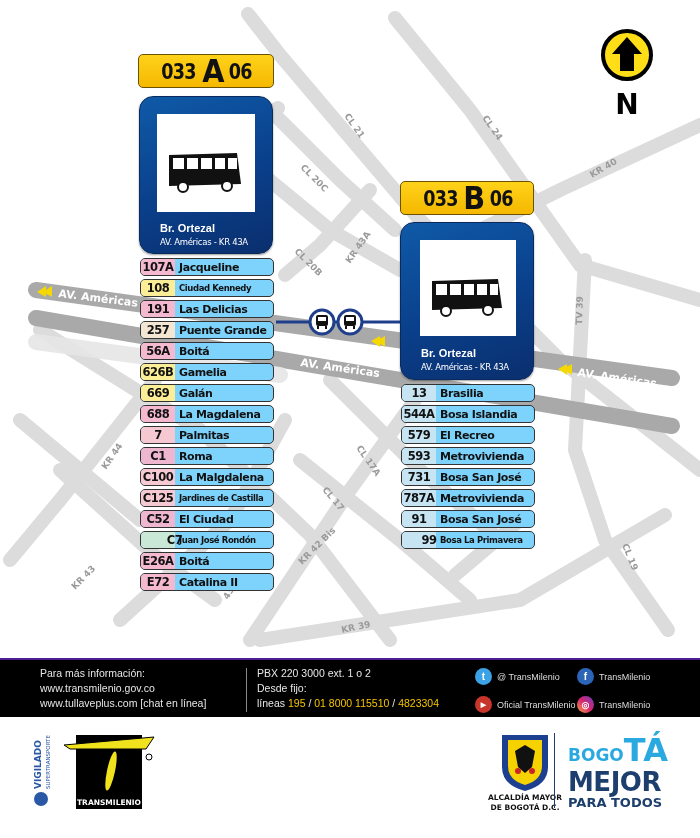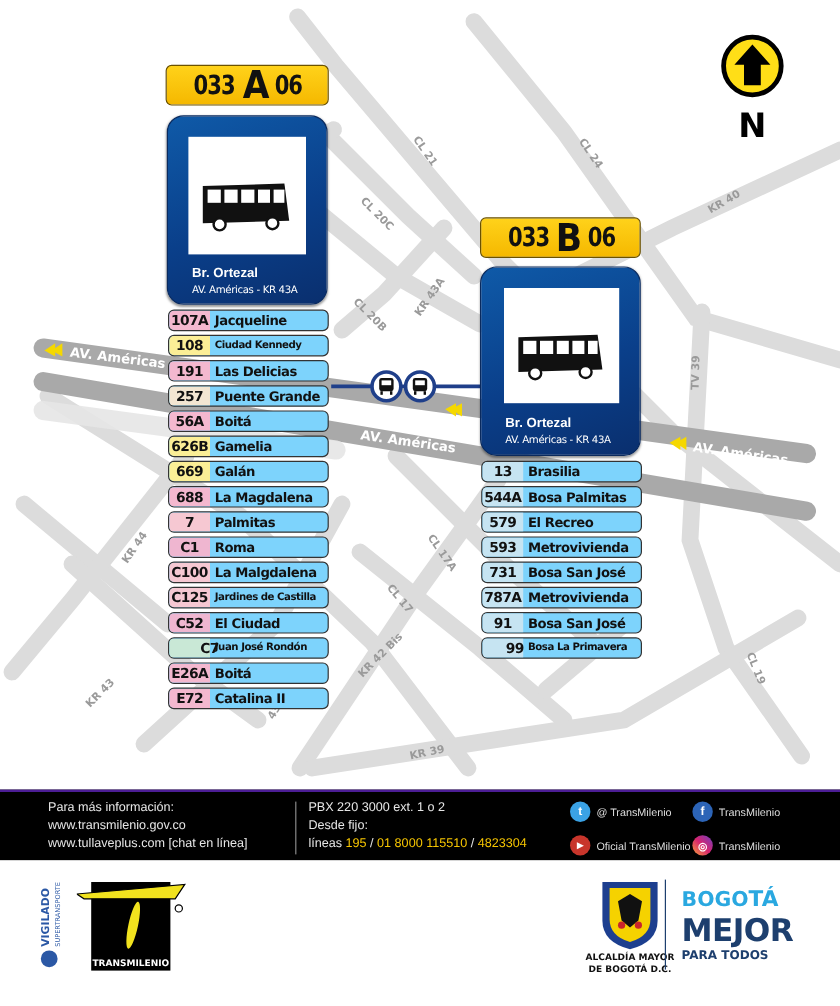--- a/index.html
+++ b/index.html
@@ -241,21 +241,21 @@
   <div class="name" style="left:20px; top:124px;">Br. Ortezal</div>
   <div class="addr" style="left:20px; top:139px;">AV. Américas - KR 43A</div>
 </div>
 <div class="route-list" id="routes-b" style="left:401px; top:384px; width:134px;">
     <div class="route-row">
       <span class="route-code" style="width: 34px; background: rgb(198, 228, 242);">13</span>
       <span class="route-dest">Brasilia</span>
     </div>
     <div class="route-row">
       <span class="route-code" style="width: 34px; background: rgb(198, 228, 242);">544A</span>
-      <span class="route-dest">Bosa Palmitas</span>
+      <span class="route-dest">Bosa Islandia</span>
     </div>
     <div class="route-row">
       <span class="route-code" style="width: 34px; background: rgb(198, 228, 242);">579</span>
       <span class="route-dest">El Recreo</span>
     </div>
     <div class="route-row">
       <span class="route-code" style="width: 34px; background: rgb(198, 228, 242);">593</span>
       <span class="route-dest">Metrovivienda</span>
     </div>
     <div class="route-row">
@@ -340,17 +340,17 @@
       <path d="M45,18 L55,12 L65,18 L62,34 L55,40 L48,34 Z" fill="#111"></path>
       <circle cx="48" cy="38" r="3" fill="#c8252b"></circle>
         <circle cx="62" cy="38" r="3" fill="#c8252b"></circle>
     </svg>
     <div style="position:absolute; left:0; top:60px; width:110px; text-align:center; font-family:'DejaVu Sans',sans-serif; font-weight:bold; font-size:7.5px; color:#111;">ALCALDÍA MAYOR</div>
     <div style="position:absolute; left:0; top:70px; width:110px; text-align:center; font-family:'DejaVu Sans',sans-serif; font-weight:bold; font-size:7.5px; color:#111;">DE BOGOTÁ D.C.</div>
   </div>
   <div style="position:absolute; left:554px; top:16px; width:1px; height:75px; background:#1d3f6e;"></div>
 
   <div style="position:absolute; left:568px; top:20px; width:130px; height:80px; font-family:'DejaVu Sans',sans-serif; font-weight:bold;">
-    <div style="line-height:26px;"><span style="color:#2aa8e0; font-size:17px;">BOGO</span><span style="color:#2aa8e0; font-size:18px;">TÁ</span></div>
+    <div style="line-height:26px;"><span style="color:#2aa8e0; font-size:17px;">BOGO</span><span style="color:#2aa8e0; font-size:32px;">TÁ</span></div>
     <div style="color:#1d3f6e; font-size:26px; line-height:26px; letter-spacing:-0.5px;">MEJOR</div>
-    <div style="color:#1d3f6e; font-size:10px; line-height:16px;">PARA TODOS</div>
+    <div style="color:#1d3f6e; font-size:13px; line-height:16px;">PARA TODOS</div>
   </div>
 </div>
 
 </body></html>

